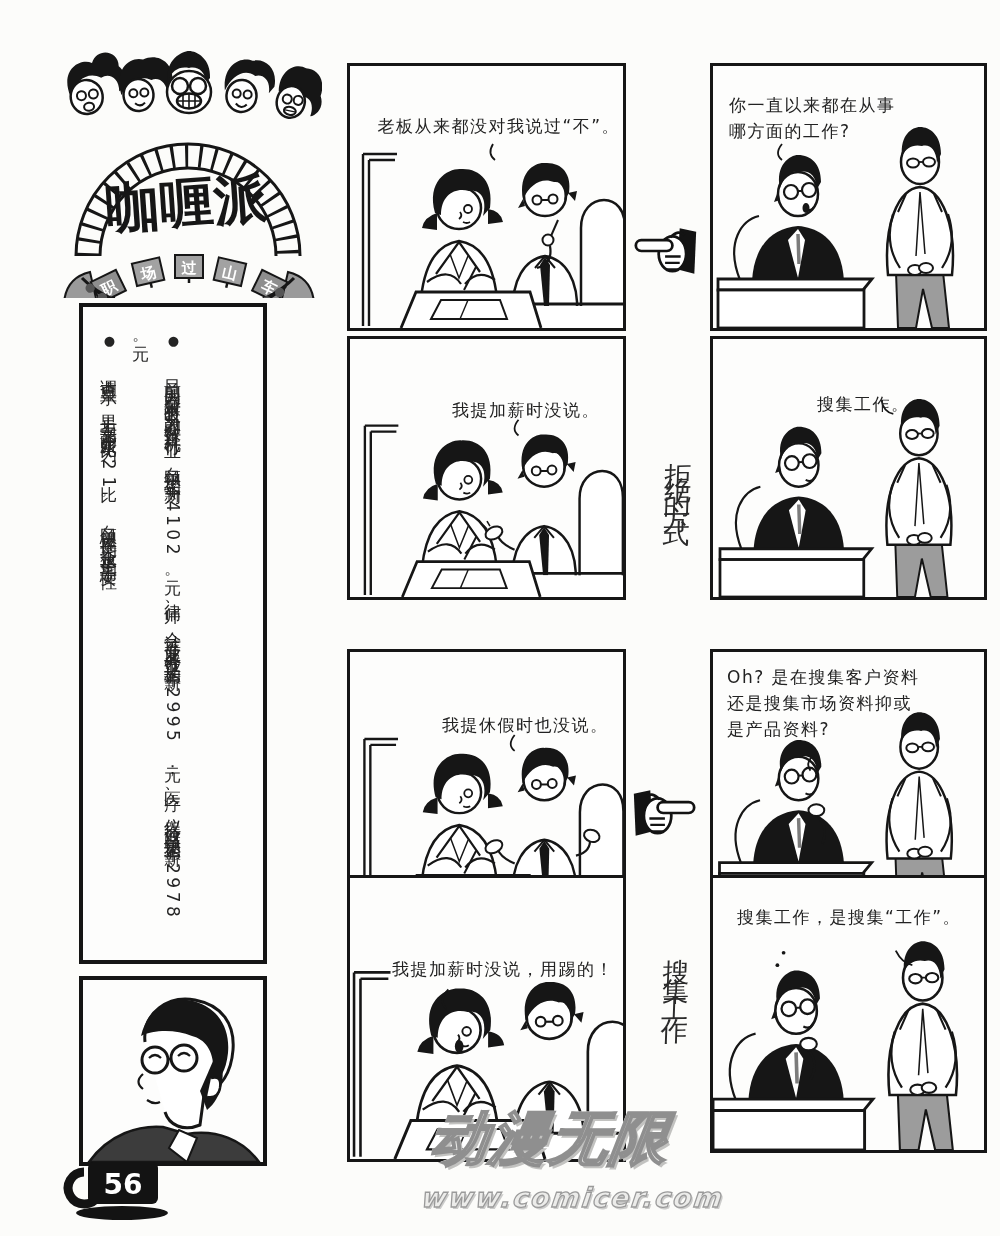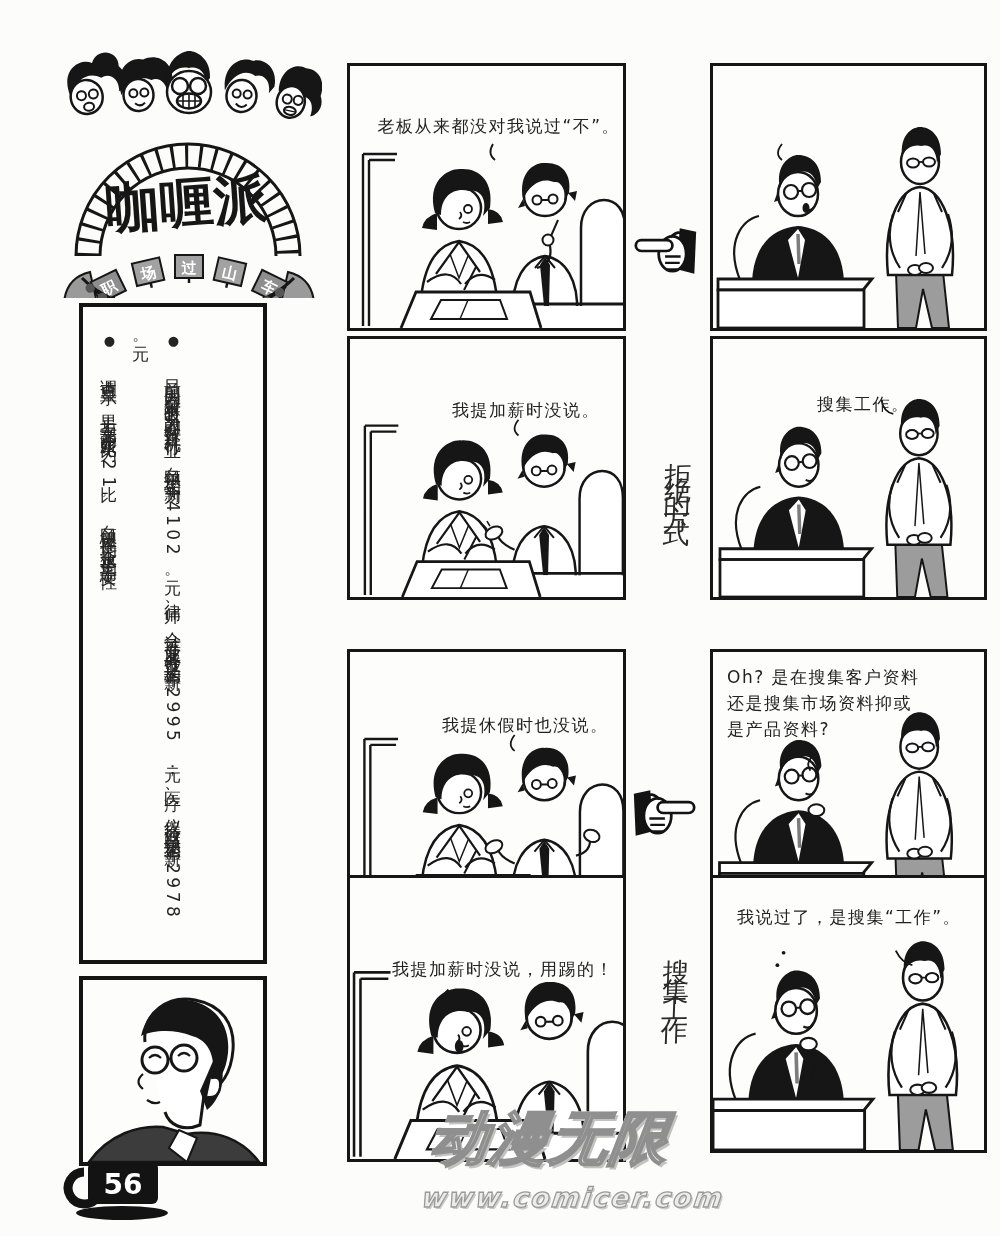--- a/index.html
+++ b/index.html
@@ -327,20 +327,21 @@
   </div>
 </div>
 
 <div class="strip-right">
   <div class="panel row1">
     <svg class="scene" viewBox="0 0 277 262" preserveAspectRatio="xMidYMax slice">
       <use href="#sym-boss" xlink:href="#sym-boss"></use>
       <path d="M72,78 q-8,10 0,16" fill="none" stroke="#161616" stroke-width="1.8"></path>
       <ellipse cx="96" cy="142" rx="3.5" ry="5" fill="#161616"></ellipse>
     </svg>
+    <div class="dialogue" style="left:16px; top:26px; width:178px;">你一直以来都在从事哪方面的工作?</div>
   </div>
   <div class="panel row2">
     <svg class="scene" viewBox="0 0 277 262" preserveAspectRatio="xMidYMax slice">
       <use href="#sym-boss" xlink:href="#sym-boss"></use>
       <path d="M172,62 q2,12 12,14" fill="none" stroke="#161616" stroke-width="1.8"></path>
     </svg>
     <div class="dialogue" style="left:104px; top:52px; width:160px;">搜集工作。</div>
   </div>
   <div class="panel row3">
     <svg class="scene" viewBox="0 0 277 262" preserveAspectRatio="xMidYMax slice">
@@ -353,21 +354,21 @@
   </div>
   <div class="panel row4">
     <svg class="scene" viewBox="0 0 277 262" preserveAspectRatio="xMidYMax slice">
       <use href="#sym-boss" xlink:href="#sym-boss"></use>
       <path d="M184,70 q6,12 16,14" fill="none" stroke="#161616" stroke-width="1.8"></path>
       <circle cx="70" cy="84" r="1.8" fill="#161616"></circle>
       <circle cx="76" cy="72" r="1.8" fill="#161616"></circle>
       <path d="M96,162 q16,14 6,32" fill="none" stroke="#161616" stroke-width="2.4"></path>
       <ellipse cx="100" cy="160" rx="8" ry="6" fill="#fff" stroke="#161616" stroke-width="2"></ellipse>
     </svg>
-    <div class="dialogue" style="left:24px; top:26px; width:246px;">我说过了，是搜集“工作”。</div>
+    <div class="dialogue" style="left:24px; top:26px; width:246px;">搜集工作，是搜集“工作”。</div>
   </div>
 </div>
 
 <svg id="divider1-hand" class="abs divider-hand" viewBox="0 0 70 60">
   <use href="#sym-hand" xlink:href="#sym-hand"></use>
 </svg>
 <div id="divider1-label" class="abs divider-label">拒绝的方式</div>
 
 <svg id="divider2-hand" class="abs divider-hand" viewBox="0 0 70 60" style="transform:scaleX(-1);">
   <use href="#sym-hand" xlink:href="#sym-hand"></use>

